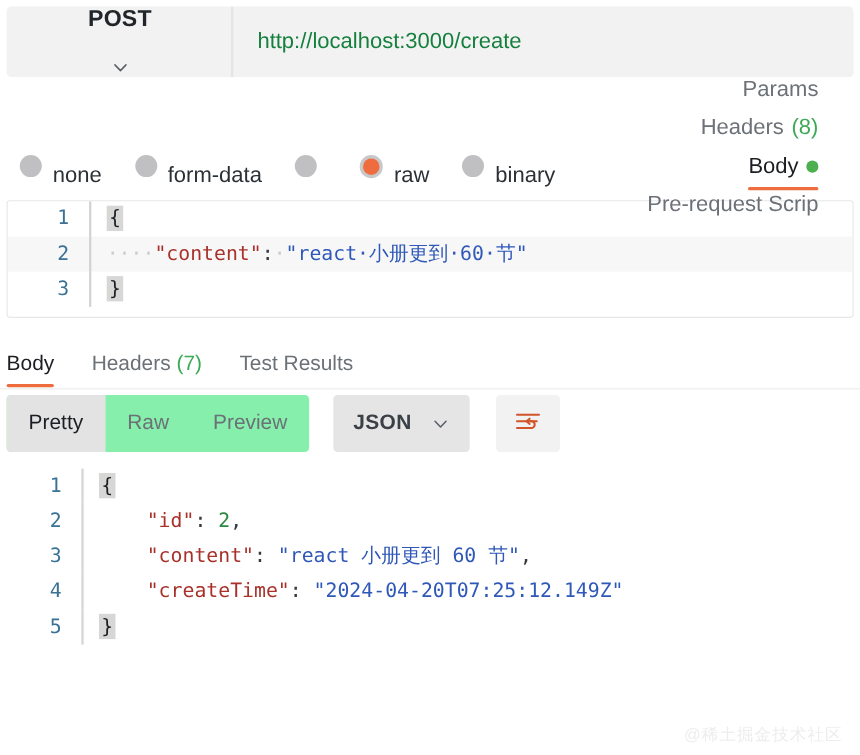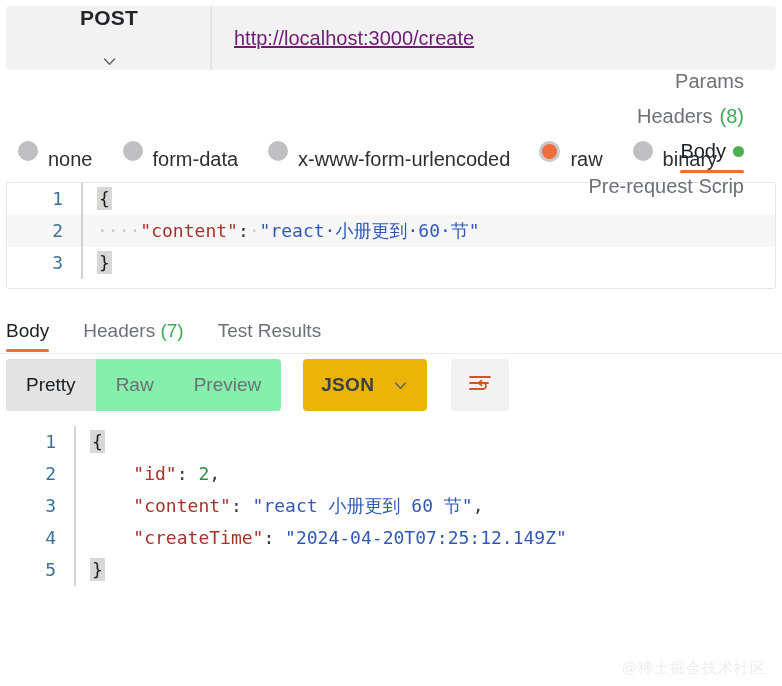--- a/index.html
+++ b/index.html
@@ -48,23 +48,22 @@
     height: 17px;
     display: block;
   }
   .chev svg { display:block; }
   .url-field {
     flex: 1;
     display: flex;
     align-items: center;
     padding-left: 22px;
     font-size: 20px;
-    color: #701a75;
+    color: #15803d;
     cursor: text;
-    text-decoration: underline;
   }
 
   
   .req-tabs {
     display: flex;
     align-items: flex-end;
     height: 56px;
     padding: 0 0 0 18px;
     gap: 0;
     flex-direction: column;
@@ -247,21 +246,21 @@
     white-space: nowrap;
   }
   .seg.active {
     background: #e3e3e4;
     color: #1b1f23;
   }
   .format-select {
     display: flex;
     align-items: center;
     gap: 18px;
-    background: #eab308;
+    background: #e5e5e5;
     border-radius: 4px;
     height: 52px;
     padding: 0 18px;
     margin-left: 10px;
     cursor: pointer;
   }
   .format-label {
     font-size: 19px;
     font-weight: bold;
     color: #3a4046;
@@ -332,21 +331,20 @@
   <div class="radio-item">
     <span class="radio-dot"></span>
     <span class="radio-label">none</span>
   </div>
   <div class="radio-item">
     <span class="radio-dot"></span>
     <span class="radio-label">form-data</span>
   </div>
   <div class="radio-item">
     <span class="radio-dot"></span>
-    <span class="radio-label">x-www-form-urlencoded</span>
   </div>
   <div class="radio-item selected">
     <span class="radio-dot"></span>
     <span class="radio-label">raw</span>
   </div>
   <div class="radio-item">
     <span class="radio-dot"></span>
     <span class="radio-label">binary</span>
   </div>
 </div>

